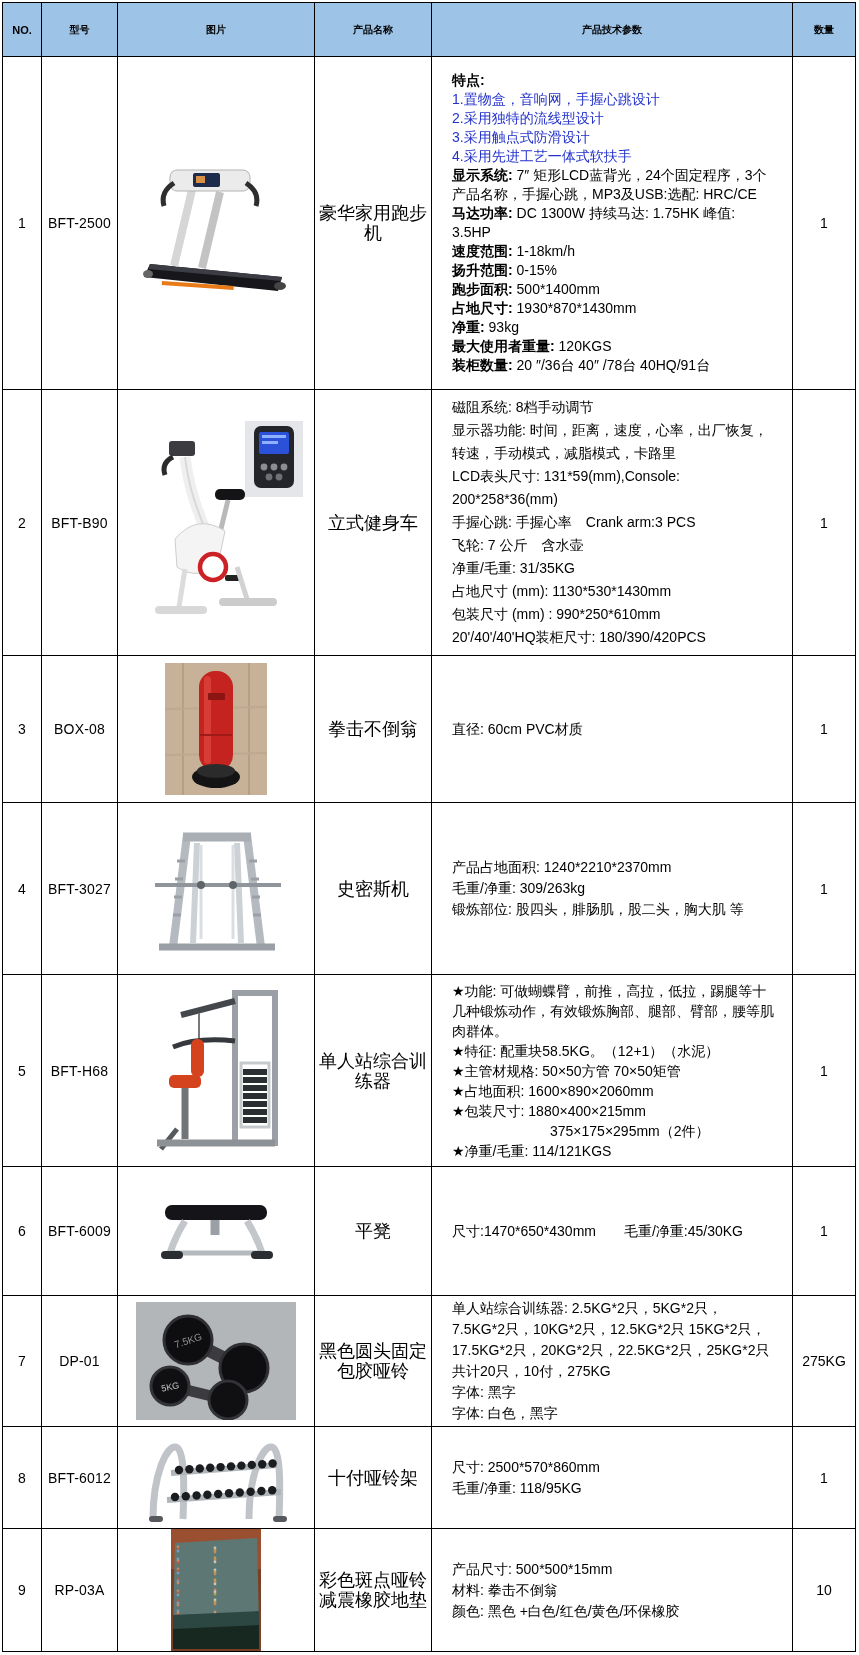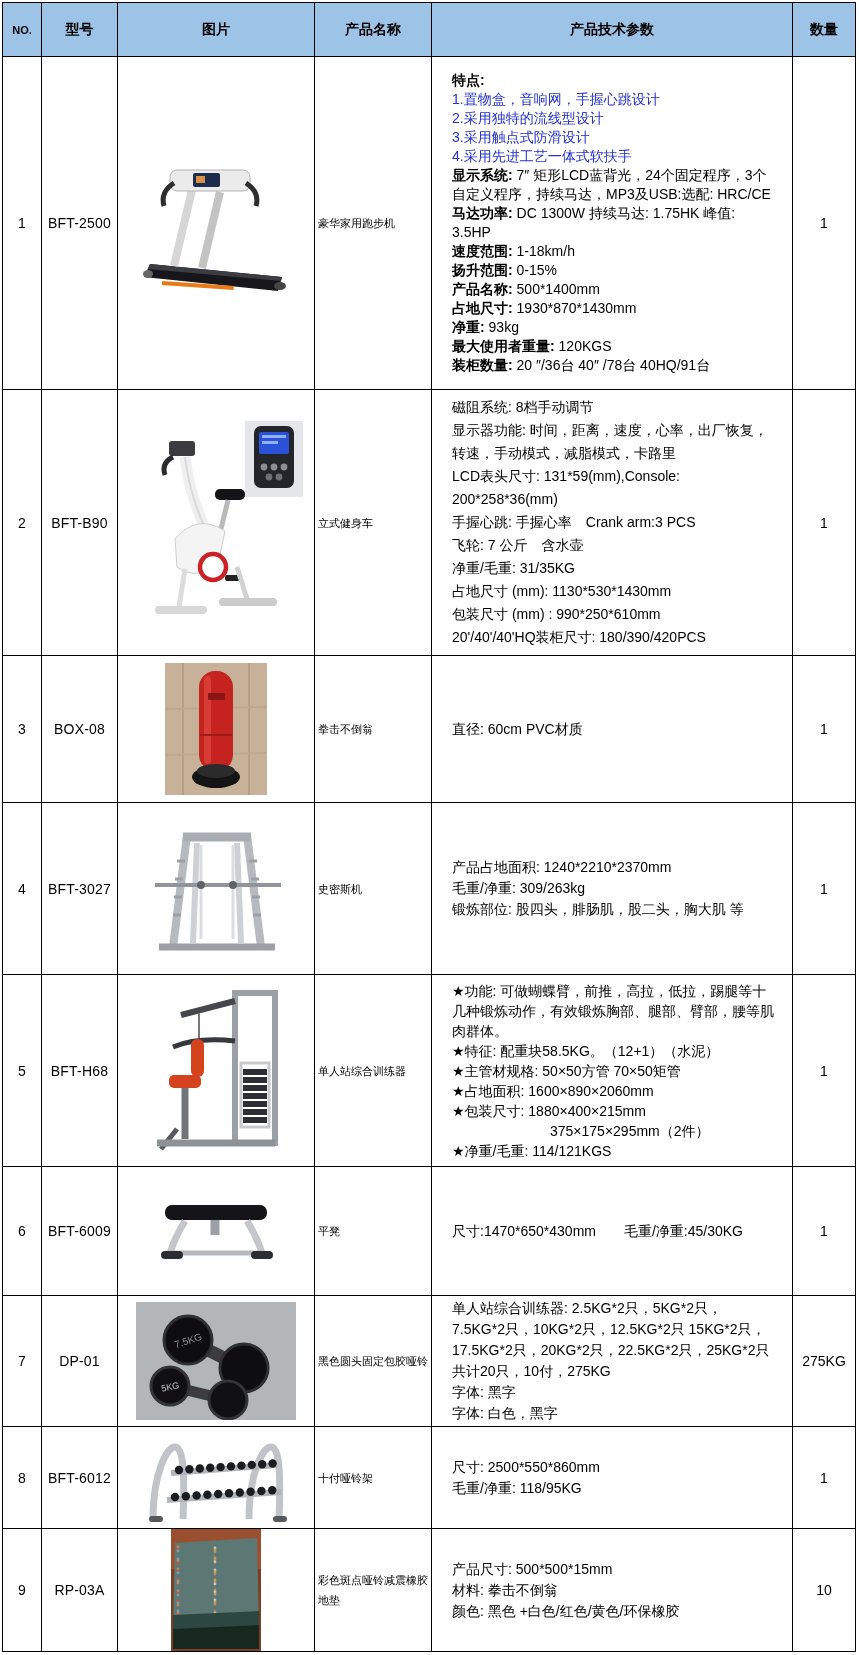--- a/index.html
+++ b/index.html
@@ -1,25 +1,25 @@
 <!DOCTYPE html>
 <html style="--hdr: #9dc3e6; --blue: #2432cc;"><head>
 <meta charset="utf-8">
 <style>
   html,body{margin:0;padding:0;background:#fff;}
   body{width:859px;height:1655px;position:relative;
        font-family:"Liberation Sans","DejaVu Sans",sans-serif;color:#000;}
   .sheet{position:absolute;left:2px;top:2px;}
   table{border-collapse:collapse;table-layout:fixed;}
   th,td{border:1px solid #000;overflow:hidden;vertical-align:middle;padding:0;}
-  th{background:var(--hdr,#9dc3e6);font-weight:bold;font-size:14px;text-align:center;}
+  th{background:var(--hdr,#9dc3e6);font-weight:bold;font-size:10px;text-align:center;}
   th.no-h{font-size:11px;}
   td.c-no,td.c-model,td.c-qty{text-align:center;font-size:14px;}
   td.c-model{letter-spacing:.2px;}
-  td.c-name{font-size:11px;line-height:20px;padding:0 3px;}
+  td.c-name{text-align:center;font-size:18px;line-height:20px;padding:0 3px;}
   td.c-img{text-align:center;}
   .imgbox{display:inline-block;vertical-align:middle;line-height:0;}
   td.c-params{padding:2px 6px;font-size:14px;text-align:left;}
   .pline{line-height:var(--lh,21px);word-break:break-word;overflow-wrap:anywhere;padding-left:14px;}
   .blue{color:var(--blue,#2432cc);}
   .b{font-weight:bold;}
 </style>
 </head>
 <body>
 
@@ -63,26 +63,26 @@
                 <ellipse cx="18" cy="126" rx="5" ry="4" fill="#666"></ellipse>
   </svg></div></td>
           <td class="c-name">豪华家用跑步机</td>
           <td class="c-params">
             <div class="pline"><span class="b">特点:</span></div>
             <div class="pline blue">1.置物盒，音响网，手握心跳设计</div>
             <div class="pline blue">2.采用独特的流线型设计</div>
             <div class="pline blue">3.采用触点式防滑设计</div>
             <div class="pline blue">4.采用先进工艺一体式软扶手</div>
             <div class="pline"><span class="b">显示系统:</span> 7″ 矩形LCD蓝背光，24个固定程序，3个</div>
-            <div class="pline">自定义程序，持续马达，MP3及USB:选配: HRC/CE</div>
+            <div class="pline">产品名称，手握心跳，MP3及USB:选配: HRC/CE</div>
             <div class="pline"><span class="b">马达功率:</span> DC 1300W 持续马达: 1.75HK 峰值:</div>
             <div class="pline">3.5HP</div>
             <div class="pline"><span class="b">速度范围:</span> 1-18km/h</div>
             <div class="pline"><span class="b">扬升范围:</span> 0-15%</div>
-            <div class="pline"><span class="b">产品名称:</span> 500*1400mm</div>
+            <div class="pline"><span class="b">跑步面积:</span> 500*1400mm</div>
             <div class="pline"><span class="b">占地尺寸:</span> 1930*870*1430mm</div>
             <div class="pline"><span class="b">净重:</span> 93kg</div>
             <div class="pline"><span class="b">最大使用者重量:</span> 120KGS</div>
             <div class="pline"><span class="b">装柜数量:</span> 20 ″/36台  40″ /78台  40HQ/91台</div>
           </td>
           <td class="c-qty">1</td>
         </tr>
         <tr style="height: 266px; --lh: 23px;">
           <td class="c-no">2</td>
           <td class="c-model">BFT-B90</td>
@@ -291,21 +291,21 @@
                 <circle cx="127.60000000000001" cy="60.708" r="4.2" fill="#1b1c1f"></circle>
                 <circle cx="139.2" cy="33.176" r="4.2" fill="#1b1c1f"></circle>
                 <circle cx="138.4" cy="59.952" r="4.2" fill="#1b1c1f"></circle>
                 <circle cx="149.60000000000002" cy="32.448" r="4.2" fill="#1b1c1f"></circle>
                 <circle cx="149.2" cy="59.196" r="4.2" fill="#1b1c1f"></circle>
       <rect x="26" y="85" width="14" height="6" rx="3" fill="#55585c"></rect>
       <rect x="150" y="85" width="14" height="6" rx="3" fill="#55585c"></rect>
     </svg></div></td>
           <td class="c-name">十付哑铃架</td>
           <td class="c-params">
-            <div class="pline">尺寸: 2500*550*860mm</div>
+            <div class="pline">尺寸: 2500*570*860mm</div>
             <div class="pline">毛重/净重: 118/95KG</div>
           </td>
           <td class="c-qty">1</td>
         </tr>
         <tr style="height: 122px;">
           <td class="c-no">9</td>
           <td class="c-model">RP-03A</td>
           <td class="c-img"><div class="imgbox"><svg width="90" height="122" viewBox="0 0 90 122">
       <rect width="90" height="122" fill="#9a5030"></rect>
       <rect x="0" y="40" width="90" height="82" fill="#7a4026"></rect>

